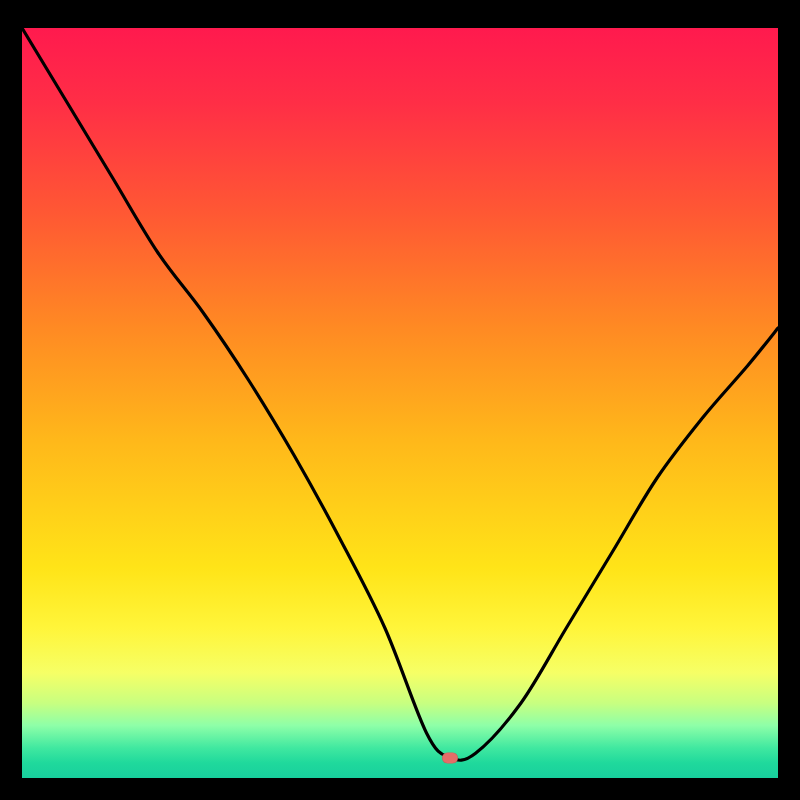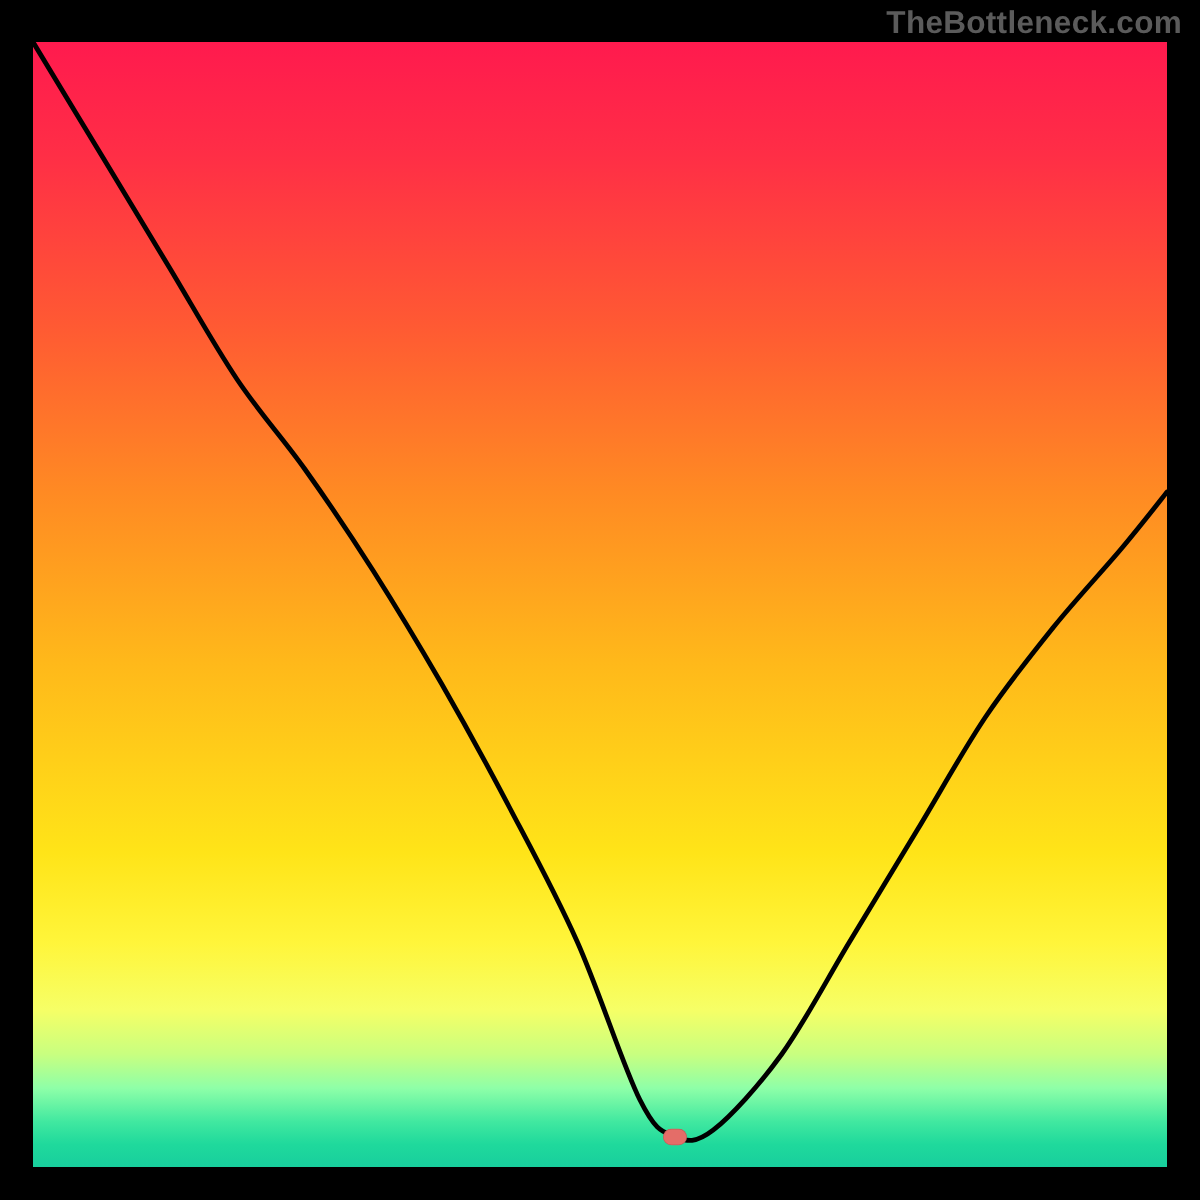--- a/index.html
+++ b/index.html
@@ -73,21 +73,20 @@
     border-radius: 6px;
     transform: translate(-50%, -50%);
     box-shadow: 0 0 0 0.5px rgba(0,0,0,0.15) inset;
   }
 </style>
 </head>
 <body>
 
 <div class="frame">
 
-  <div class="watermark">TheBottleneck.com</div>
 
   <div class="plot-area">
     <div class="gradient"></div>
 
     <svg class="curve" viewBox="0 0 756 750" preserveAspectRatio="none">
       <path id="curve-path" d="M 0.0 0.0 C 7.6 12.5, 30.2 50.0, 45.4 75.0 C 60.5 100.0, 75.6 125.0, 90.7 150.0 C 105.8 175.0, 121.0 202.5, 136.1 225.0 C 151.2 247.5, 166.3 263.8, 181.4 285.0 C 196.6 306.3, 211.7 328.8, 226.8 352.5 C 241.9 376.3, 257.0 401.3, 272.2 427.5 C 287.3 453.8, 302.4 481.2, 317.5 510.0 C 332.6 538.7, 348.4 567.5, 362.9 600.0 C 377.4 632.5, 393.6 683.4, 404.5 705.0 C 415.3 726.6, 419.7 726.4, 427.9 729.8 C 436.1 733.1, 441.8 734.4, 453.6 725.3 C 465.4 716.1, 483.8 695.9, 499.0 675.0 C 514.1 654.1, 529.2 625.0, 544.3 600.0 C 559.4 575.0, 574.6 550.0, 589.7 525.0 C 604.8 500.0, 619.9 472.5, 635.0 450.0 C 650.2 427.5, 665.3 408.8, 680.4 390.0 C 695.5 371.3, 713.2 352.5, 725.8 337.5 C 738.4 322.5, 751.0 306.3, 756.0 300.0" stroke="#000" stroke-width="3.2" fill="none" stroke-linecap="round" stroke-linejoin="round"></path>
     </svg>
 
     <div class="marker" id="marker" style="left: 427.896px; top: 729.75px;"></div>
   </div>

